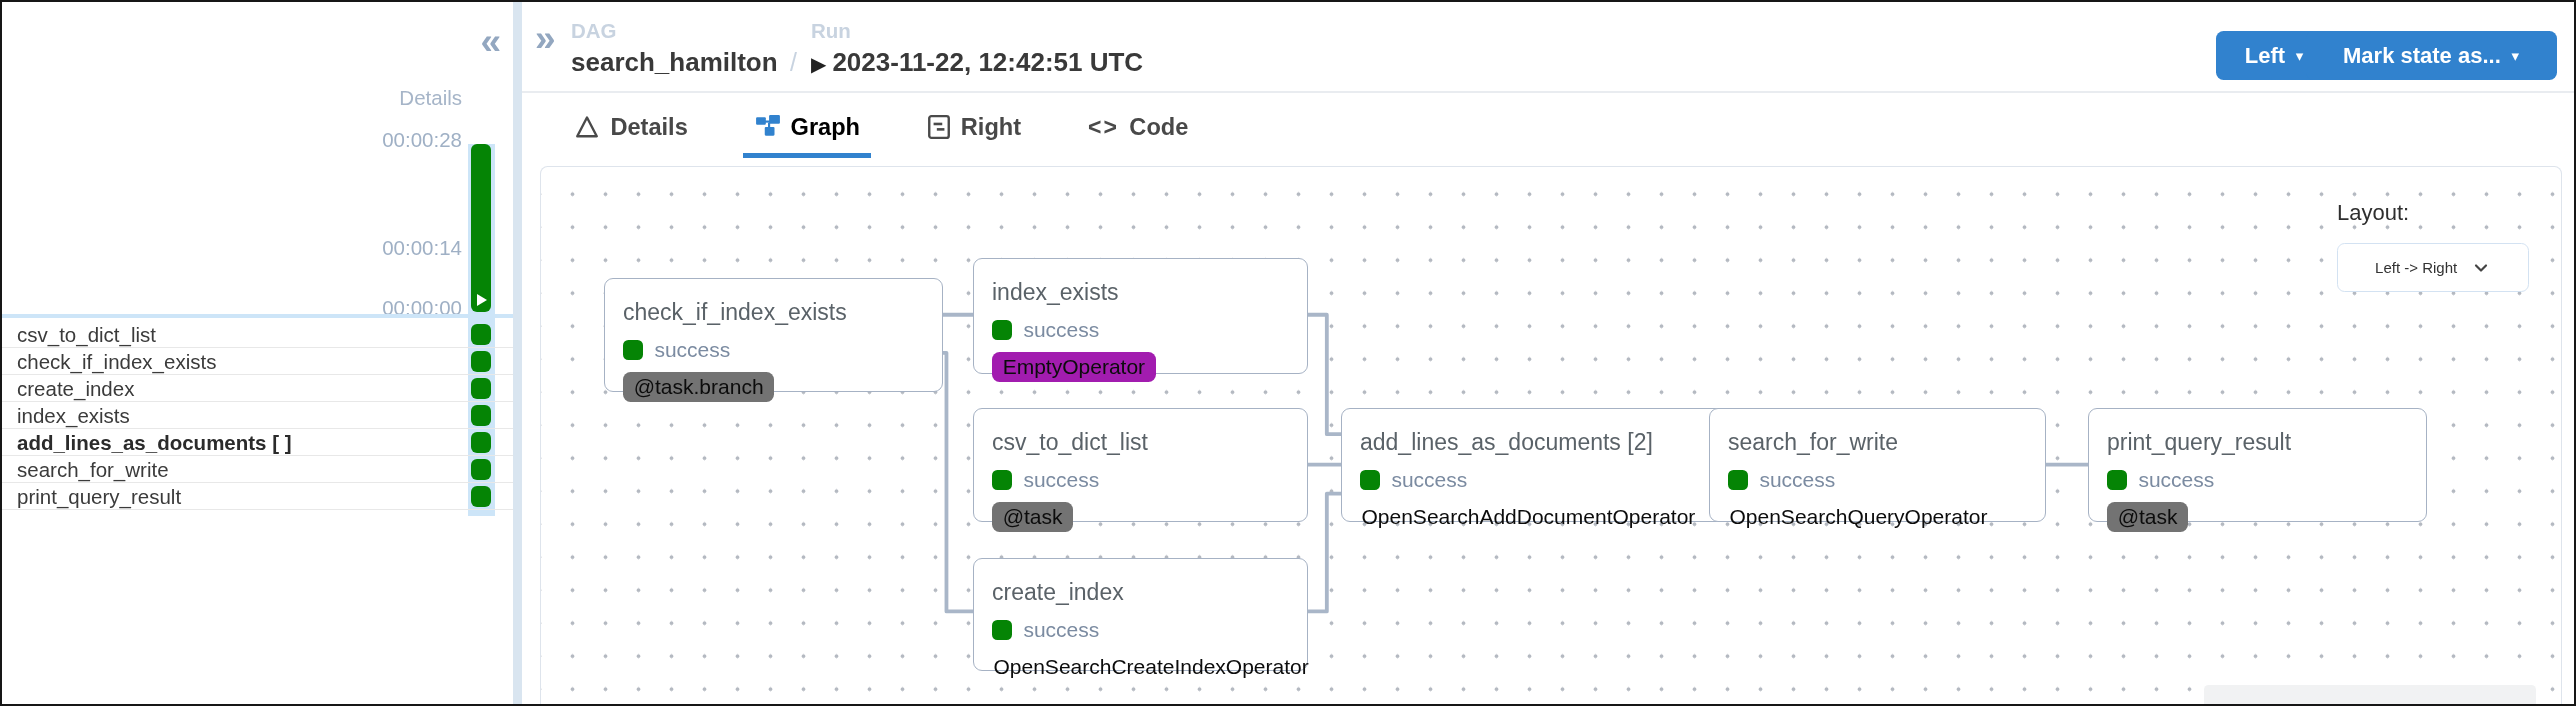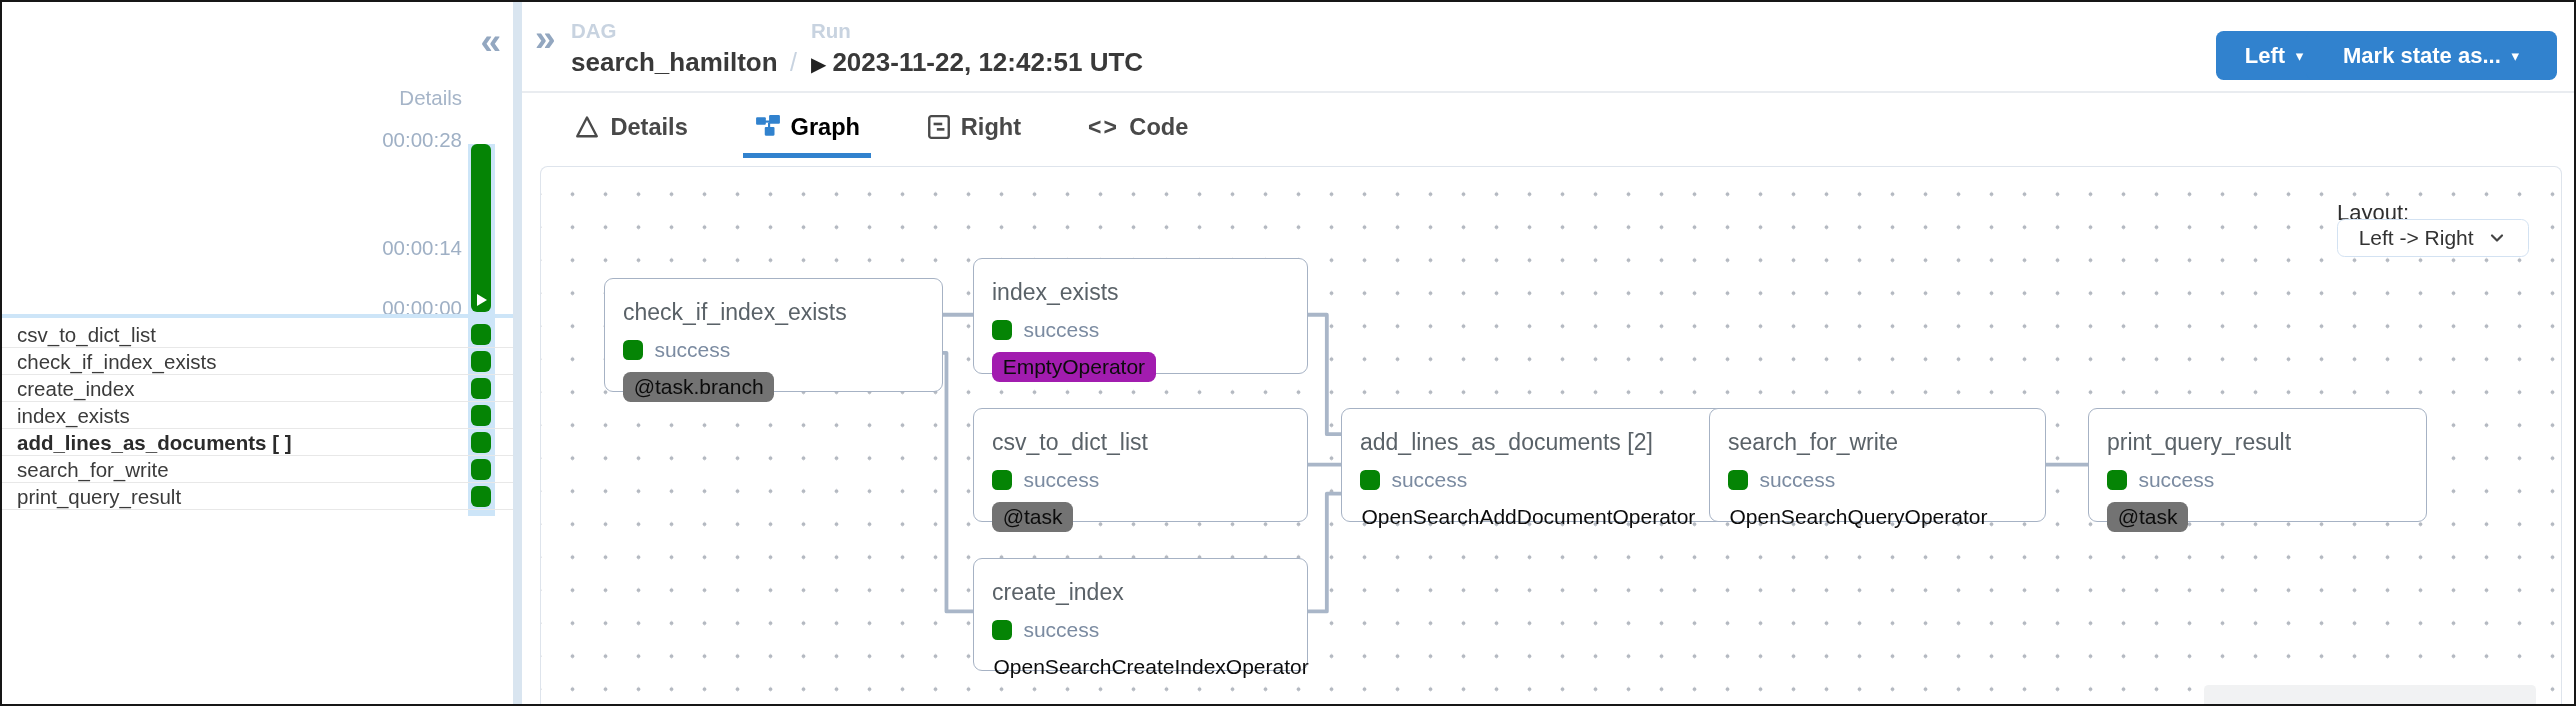--- a/index.html
+++ b/index.html
@@ -55,21 +55,21 @@
   .node { position:absolute; background:#fff; border:1.9px solid #a6b2c4; border-radius:9px; padding:13.7px 18px; cursor:pointer; }
   .node .ntitle { font-size:23px; font-weight:400; color:#5a6268; margin:6px 0 12px; white-space:nowrap; }
   .nstatus { display:flex; align-items:center; gap:11.4px; font-size:21px; color:#7b8ba1; }
   .nstatus .sq { width:20px; height:20px; border-radius:5.3px; }
   .badge { display:inline-block; margin-top:10.7px; font-size:21px; color:#0c0c0c; padding:3px 10.7px; border-radius:7.6px; white-space:nowrap; }
   .badge.pink { background:#737373; }
   .badge.green { background:#a21caf; }
   .badge.plain { background:transparent; padding-left:1.5px; }
 
   .layout-label { position:absolute; left:1796px; top:33px; font-size:22px; color:#2f2f2f; }
-  .layout-select { position:absolute; left:1796px; top:52px; width:192px; height:38px; border:1.5px solid #d3e2f2; border-radius:7.6px; background:#fff; display:flex; align-items:center; justify-content:center; gap:13.7px; font-size:21px; color:#333; cursor:pointer; }
+  .layout-select { position:absolute; left:1796px; top:76px; width:192px; height:49px; border:1.5px solid #d3e2f2; border-radius:7.6px; background:#fff; display:flex; align-items:center; justify-content:center; gap:13.7px; font-size:15px; color:#333; cursor:pointer; }
   .layout-select svg { display:block; }
   #minimap { position:absolute; right:25px; bottom:0; width:332px; height:23px; background:#f1f2f3; border-radius:4.6px 4.6px 0 0; cursor:pointer; }
 </style>
 </head>
 <body>
 
 <div id="app">
 
   <div id="sidebar">
     <div class="collapse-btn">«</div>

